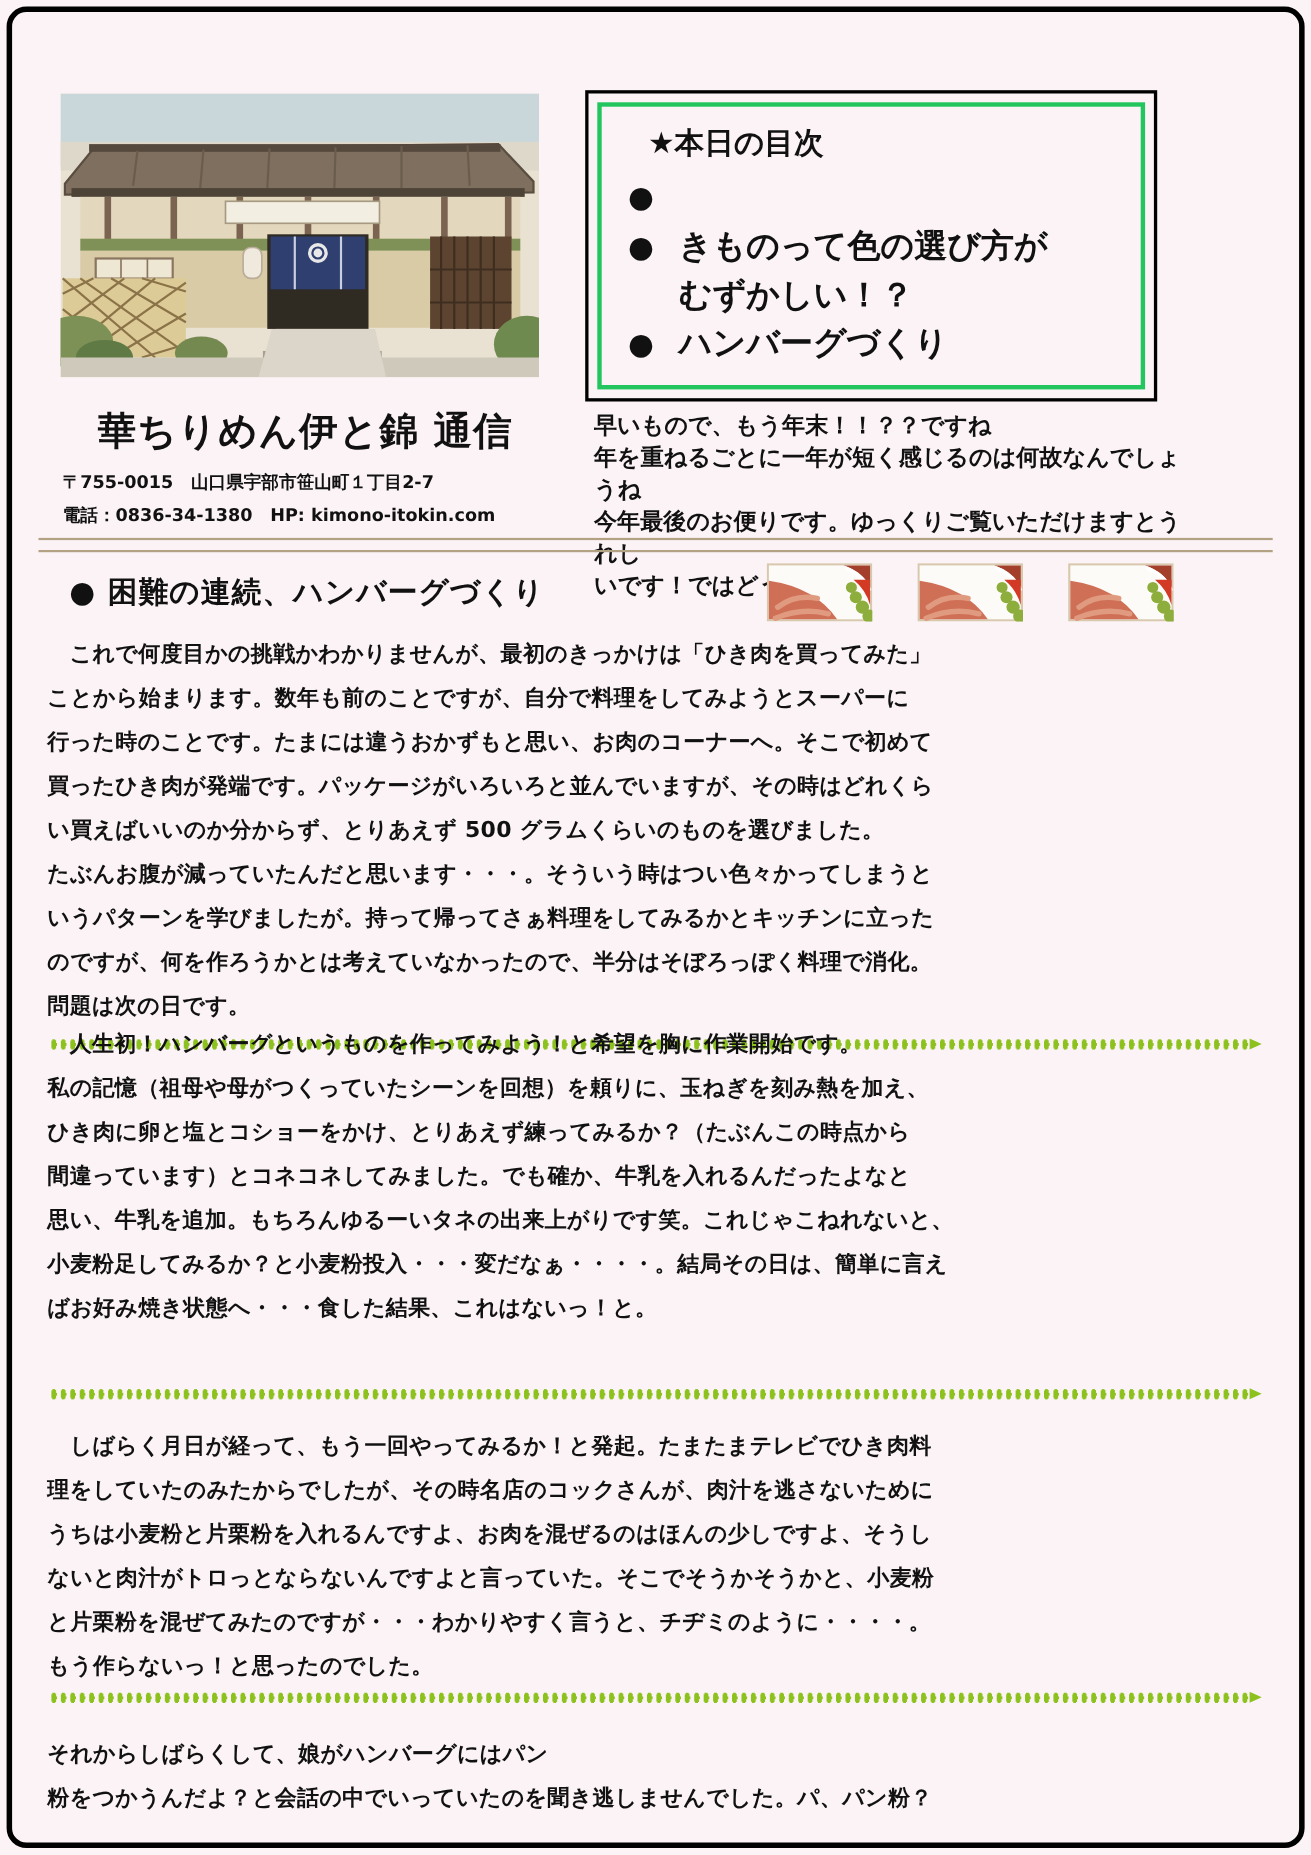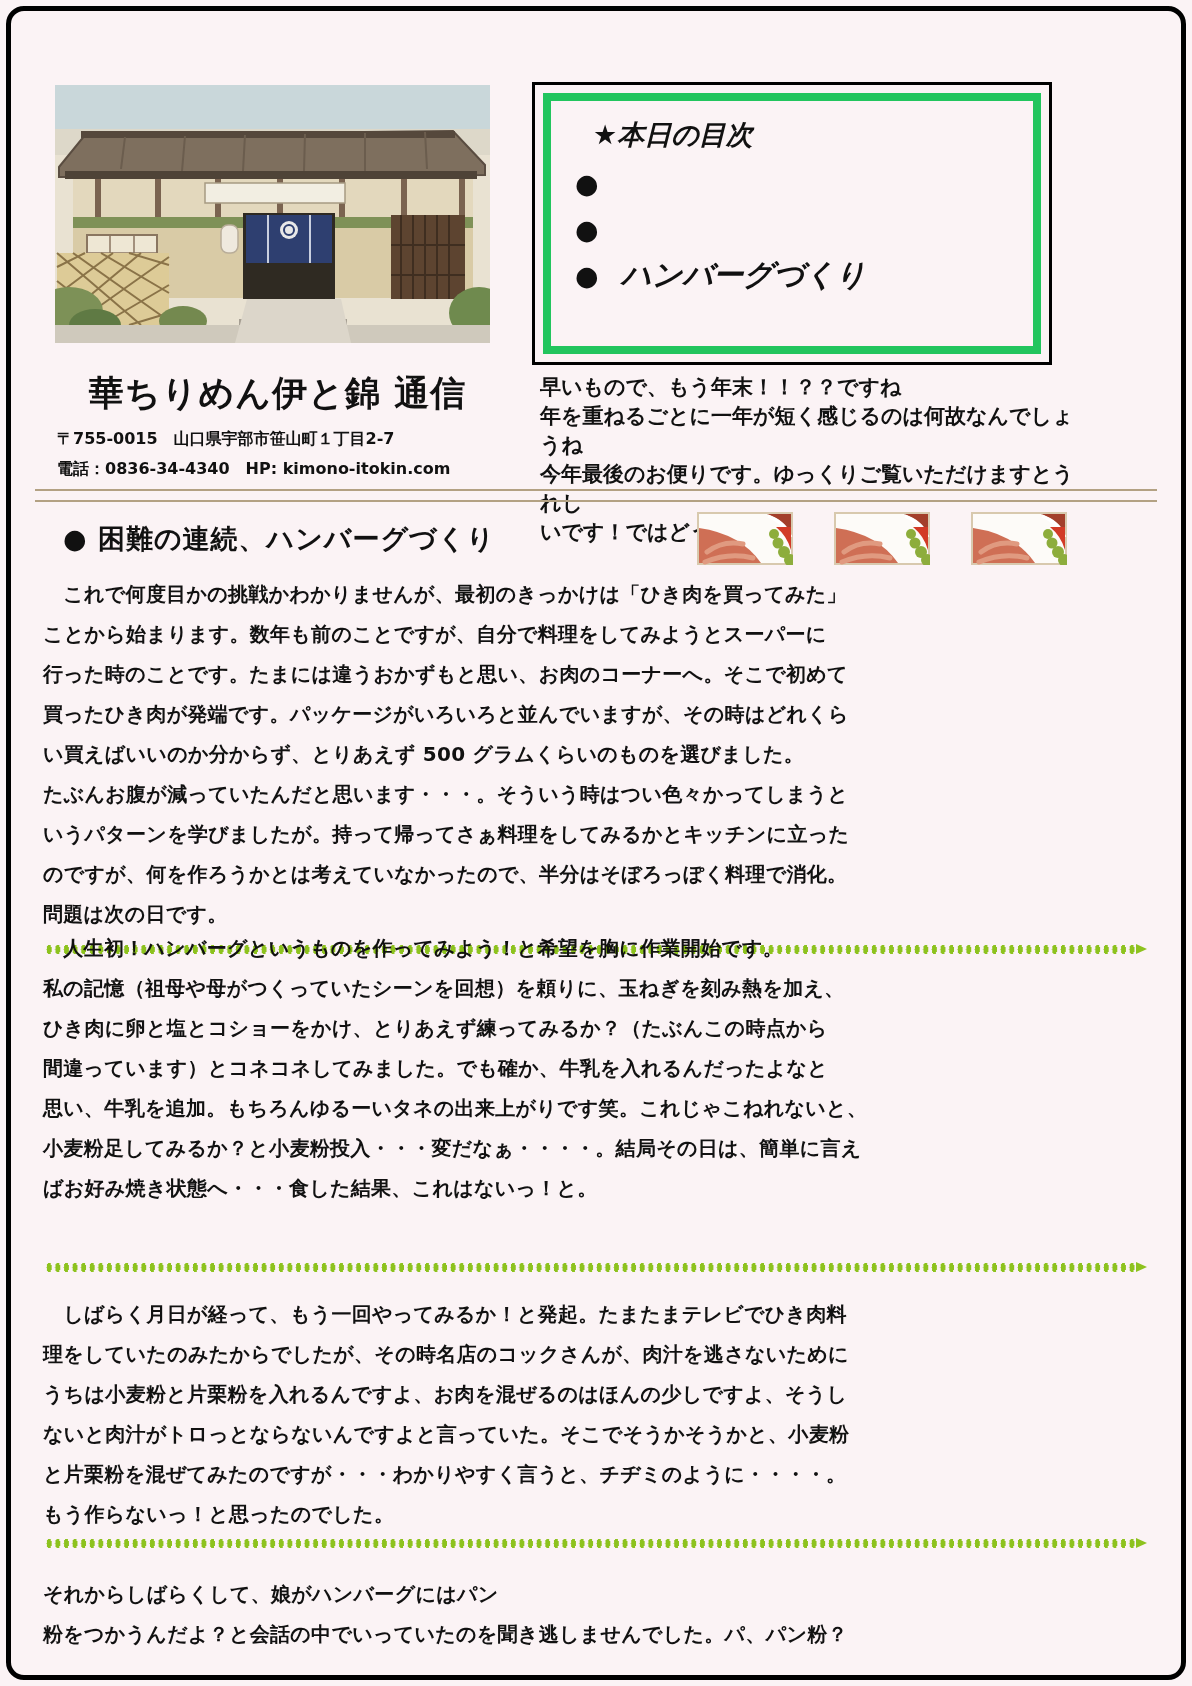--- a/index.html
+++ b/index.html
@@ -22,23 +22,22 @@
   }
   
   #building{left:55px;top:85px;width:435px;height:258px;}
   #building svg{display:block;width:100%;height:100%;}
   
   #toc{
     left:532px;top:82px;width:520px;height:283px;
     border:3px solid #000;padding:8px;box-sizing:border-box;background:var(--bg);
   }
   #toc-inner{
-    border:8px solid #22c55e;width:100%;height:100%;box-sizing:border-box;
+    border:4px solid #22c55e;width:100%;height:100%;box-sizing:border-box;
     padding:12px 4px 0 24px;
-    font-style:italic;
   }
   .toc-heading{font-size:27px;line-height:36px;margin:4px 0 8px 18px;}
   .toc-item{display:flex;align-items:flex-start;font-size:30px;line-height:44px;}
   .toc-bullet{width:46px;flex:0 0 46px;font-size:27px;line-height:46px;}
   .toc-label{white-space:pre-line;}
   
   #shop-title{left:55px;top:372px;width:445px;text-align:center;font-size:35px;line-height:42px;letter-spacing:1px;}
   #shop-address{left:57px;top:424px;font-size:16px;line-height:30px;}
   #intro{left:540px;top:373px;width:545px;font-size:21px;line-height:29px;white-space:pre-line;}
   .hrule{
@@ -138,32 +137,34 @@
 </div>
 
 <div id="toc" class="abs">
   <div id="toc-inner">
     <div class="toc-heading">★本日の目次</div>
     <div class="toc-item">
       <span class="toc-bullet">●</span>
     </div>
     <div class="toc-item">
       <span class="toc-bullet">●</span>
+      <span class="toc-label">きものって色の選び方が
+むずかしい！？</span>
     </div>
     <div class="toc-item">
       <span class="toc-bullet">●</span>
       <span class="toc-label">ハンバーグづくり</span>
     </div>
   </div>
 </div>
 
 <div id="shop-title" class="abs">華ちりめん伊と錦 通信</div>
 <div id="shop-address" class="abs">
   <div>〒755-0015　山口県宇部市笹山町１丁目2-7</div>
-  <div>電話：0836-34-4340　HP: kimono-itokin.com</div>
+  <div>電話：0836-34-1380　HP: kimono-itokin.com</div>
 </div>
 <div id="intro" class="abs">早いもので、もう年末！！？？ですね
 年を重ねるごとに一年が短く感じるのは何故なんでしょうね
 今年最後のお便りです。ゆっくりご覧いただけますとうれし
 いです！ではどうぞ！</div>
 
 <div class="hrule abs"></div>
 
 <div id="article-heading" class="abs">● 困難の連続、ハンバーグづくり</div>
 

